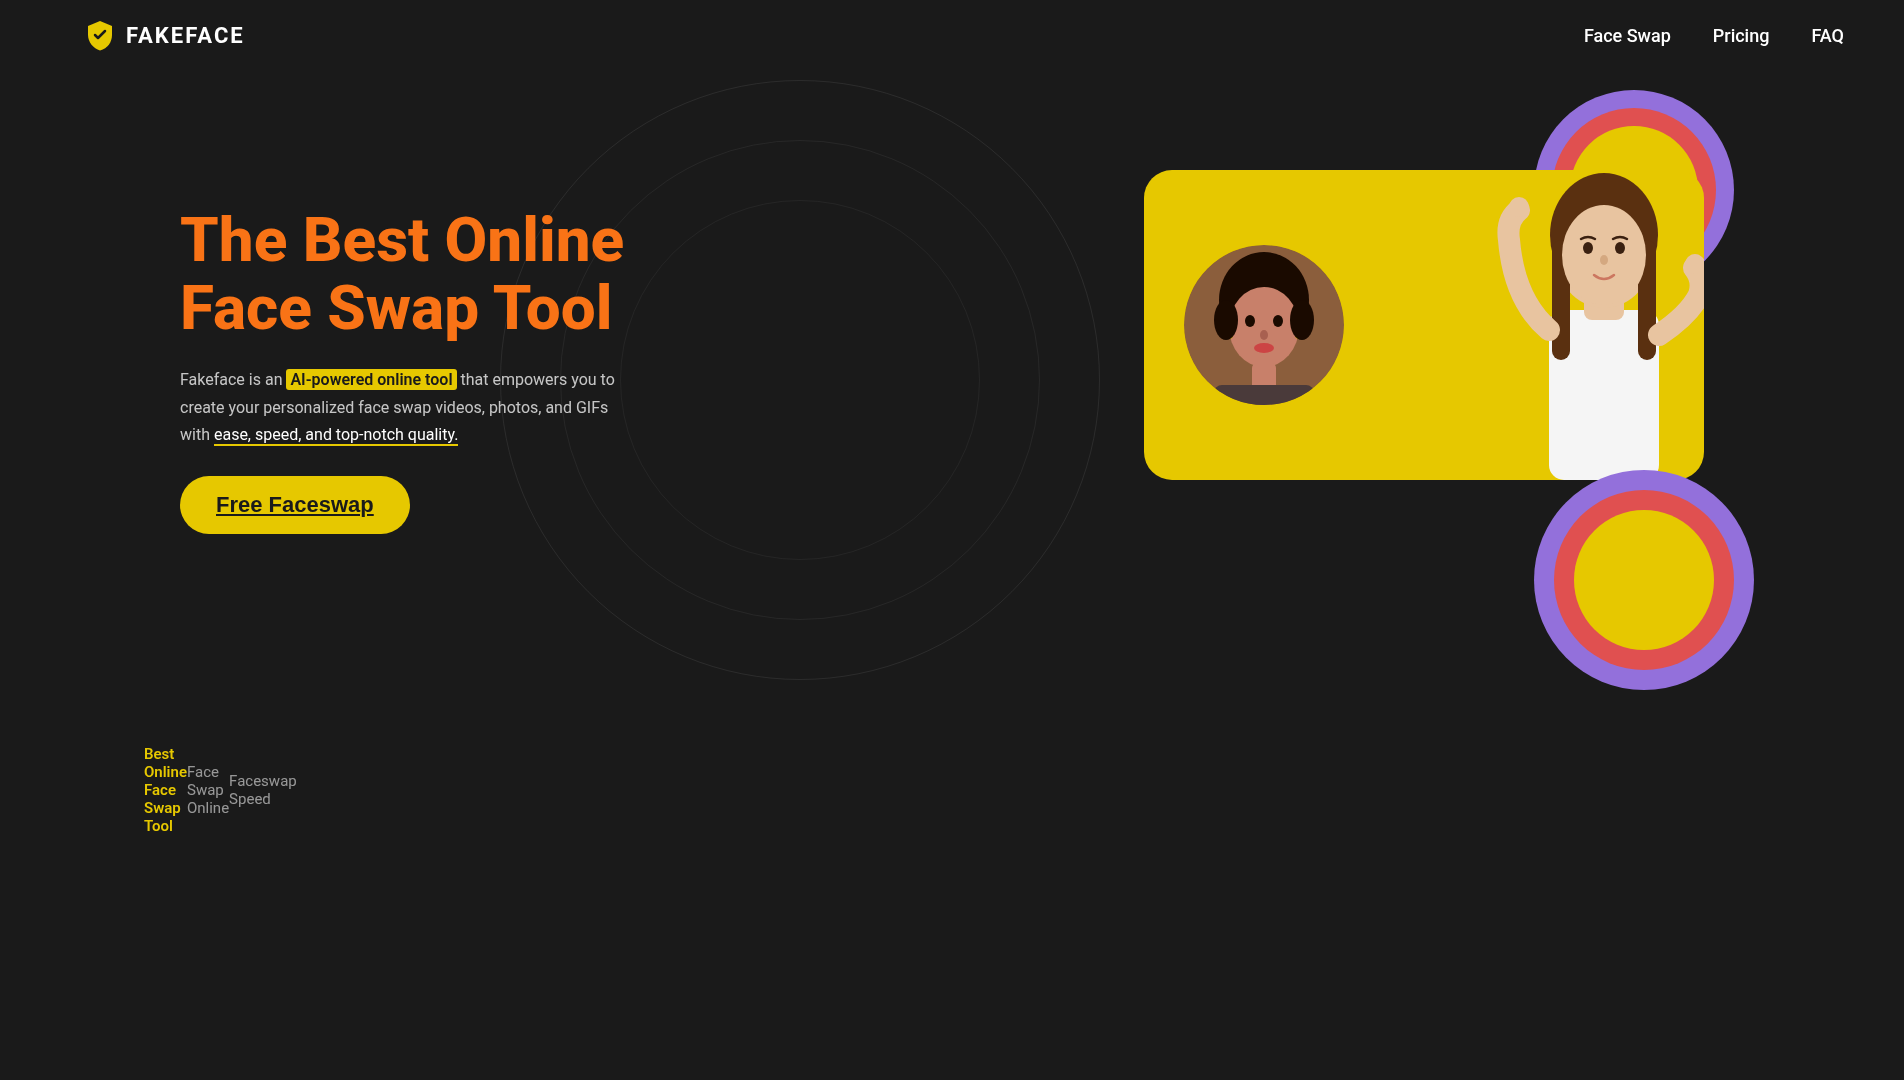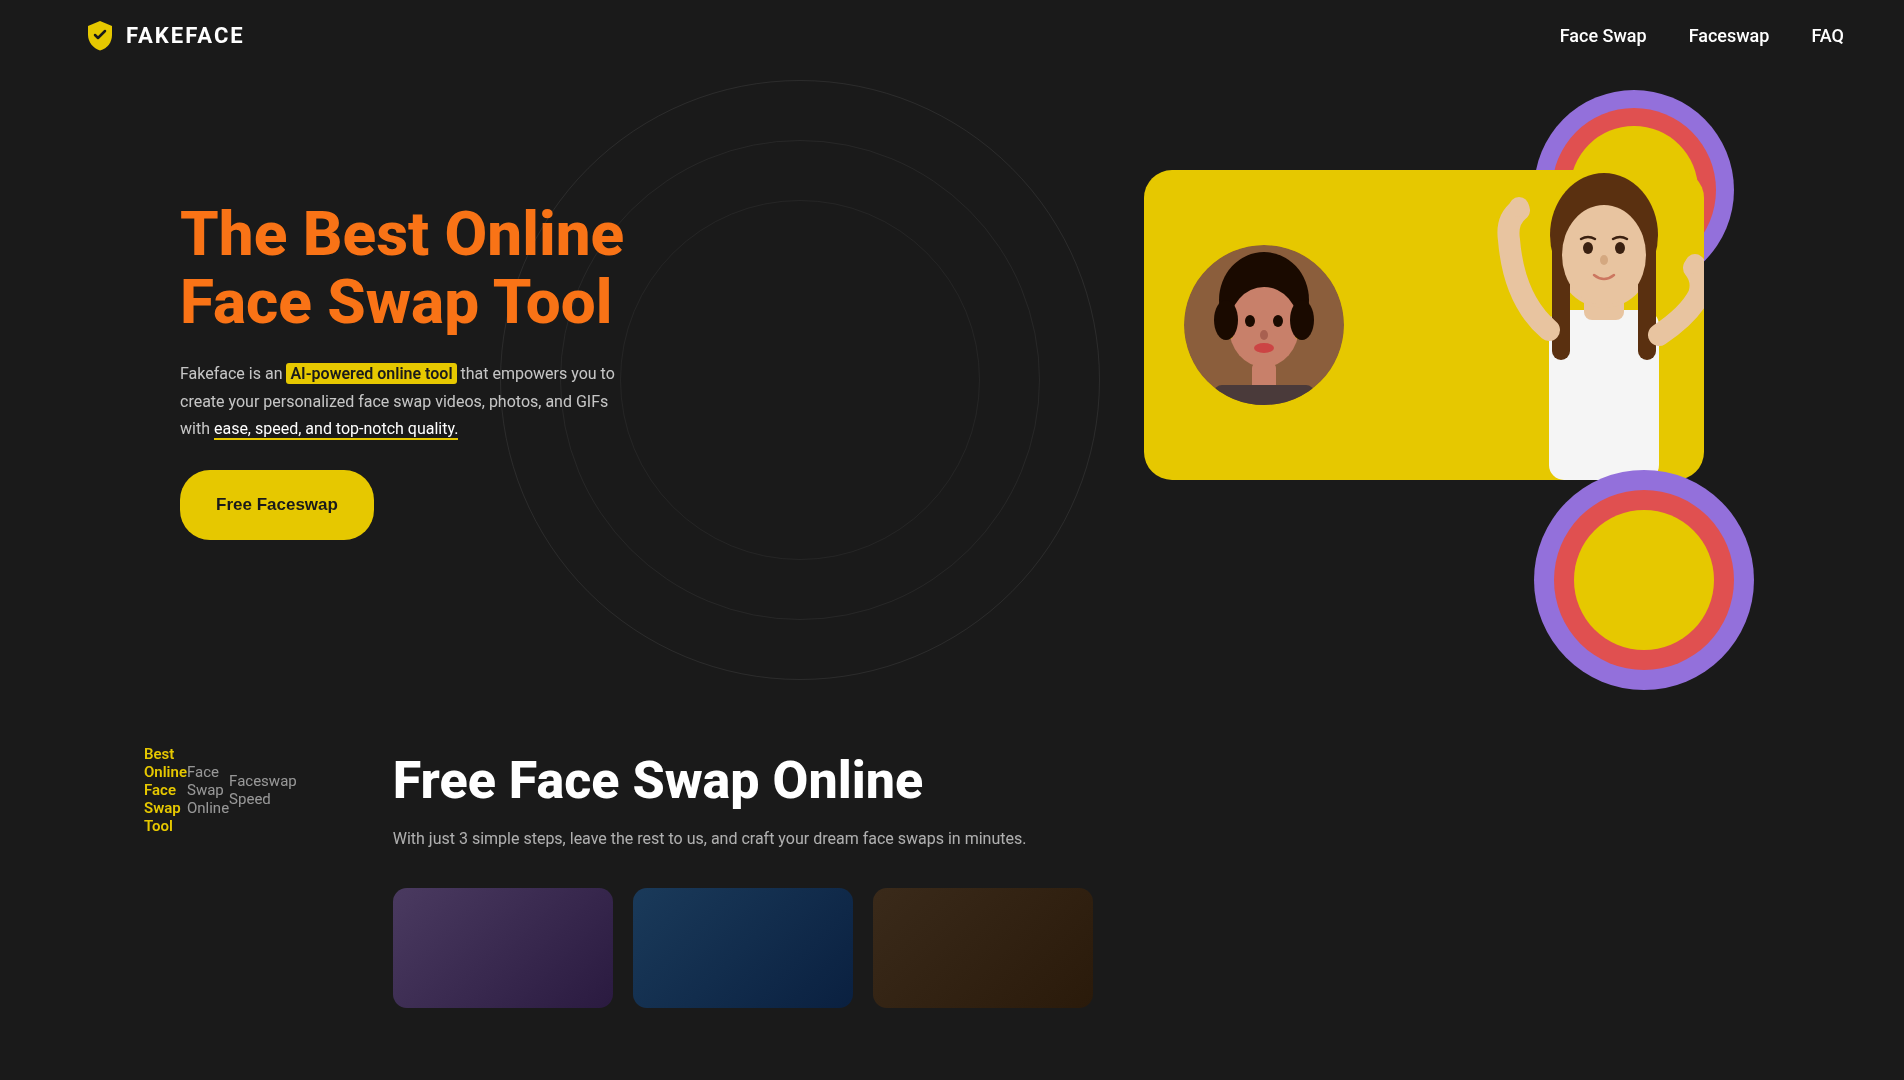--- a/index.html
+++ b/index.html
@@ -114,26 +114,27 @@
       font-weight: 600;
     }
     .highlight-underline {
       border-bottom: 2px solid #e6c800;
       color: #fff;
     }
     .cta-button {
       background-color: #e6c800;
       color: #1a1a1a;
       border: none;
-      padding: 25px 36px;
+      padding: 16px 36px;
       border-radius: 30px;
-      font-size: 17px;
+      font-size: 22px;
       font-weight: 600;
       cursor: pointer;
       display: inline-block;
+      text-decoration: underline;
     }
 
     
     .hero-right {
       flex: 0 0 620px;
       position: relative;
       z-index: 2;
       height: 520px;
     }
 
@@ -228,21 +229,21 @@
       top: 40px; left: 40px;
       width: 140px; height: 140px;
       border-radius: 50%;
       background: #e6c800;
     }
 
     
     .bottom-section {
       display: flex;
       padding: 60px 60px 0;
-      gap: 36px;
+      gap: 80px;
     }
     .sidebar-nav {
       flex: 0 0 200px;
       padding-top: 10px;
     }
     .sidebar-item {
       padding: 12px 0;
       font-size: 15px;
       cursor: pointer;
       color: rgba(255,255,255,0.55);
@@ -295,21 +296,21 @@
 <nav>
   <div class="logo">
     <svg class="logo-icon" viewBox="0 0 32 32" fill="none" xmlns="http://www.w3.org/2000/svg">
       <path d="M16 2L4 7v9c0 7 5.3 13.5 12 15.5C23.7 29.5 28 23 28 16V7L16 2z" fill="#e6c800"></path>
       <path d="M11 16l3 3 7-7" stroke="#1a1a1a" stroke-width="2.5" stroke-linecap="round" stroke-linejoin="round"></path>
     </svg>
     <span class="logo-text">FAKEFACE</span>
   </div>
   <div class="nav-links">
     <a class="nav-link">Face Swap</a>
-    <a class="nav-link">Faceswap</a>
+    <a class="nav-link">Pricing</a>
     <a class="nav-link">FAQ</a>
   </div>
 </nav>
 
 <section class="hero">
 
   <div class="circle-bg" style="position:absolute;left:42%;top:50%;transform:translate(-50%,-50%);"></div>
   <div class="circle-bg circle-bg-2" style="position:absolute;left:42%;top:50%;transform:translate(-50%,-50%);"></div>
   <div class="circle-bg circle-bg-3" style="position:absolute;left:42%;top:50%;transform:translate(-50%,-50%);"></div>
 
@@ -404,23 +405,13 @@
 </section>
 
 <section class="bottom-section">
 
   <nav class="sidebar-nav">
     <div class="sidebar-item active">Best Online Face Swap Tool</div>
     <div class="sidebar-item">Face Swap Online</div>
     <div class="sidebar-item">Faceswap Speed</div>
   </nav>
 
-  <div class="section-content">
-    <h2 class="section-title">Free Face Swap Online</h2>
-    <p class="section-description">With just 3 simple steps, leave the rest to us, and craft your dream face swaps in minutes.</p>
-
-    <div class="thumbnails-row">
-      <div class="thumb-card thumb-gradient-1"></div>
-      <div class="thumb-card thumb-gradient-2"></div>
-      <div class="thumb-card thumb-gradient-3"></div>
-    </div>
-  </div>
 </section>
 
 </body></html>

